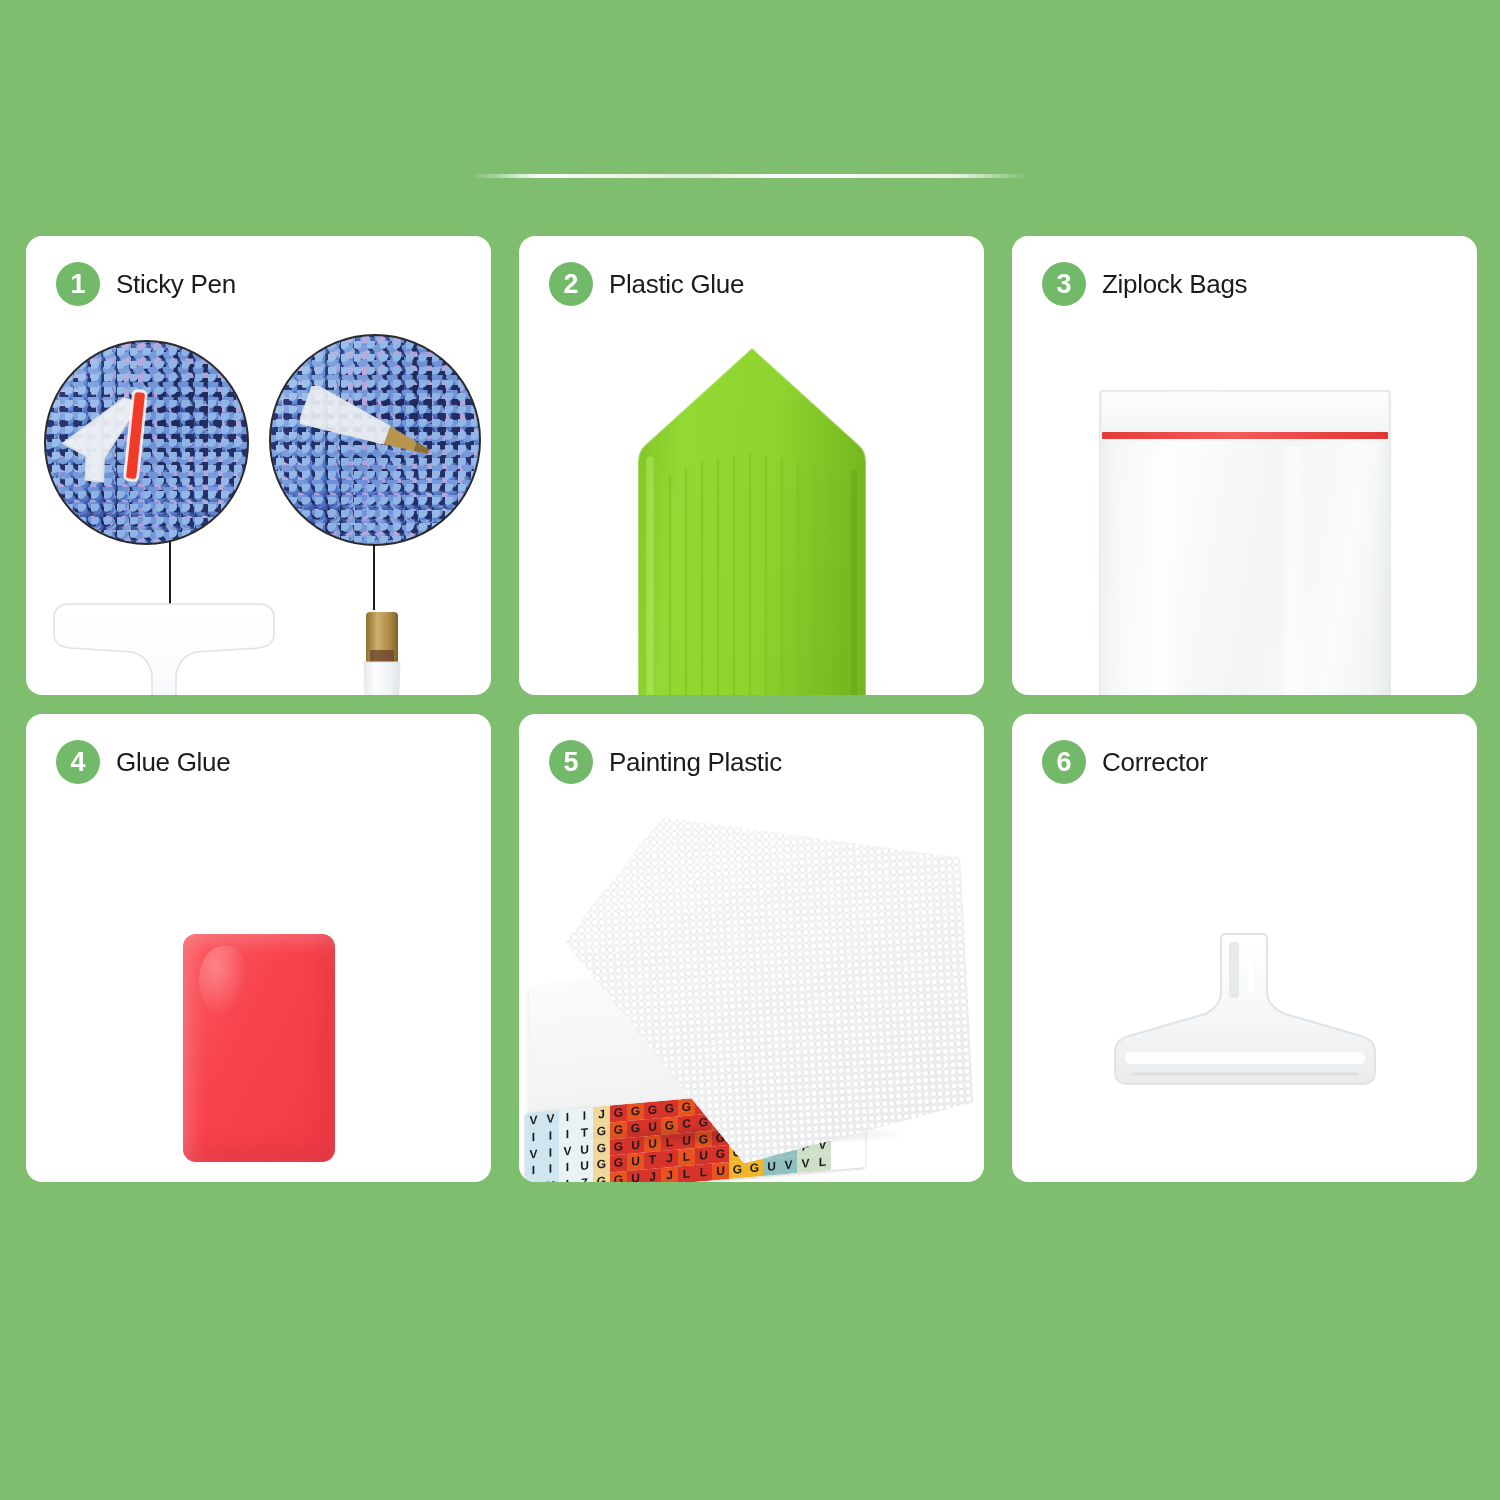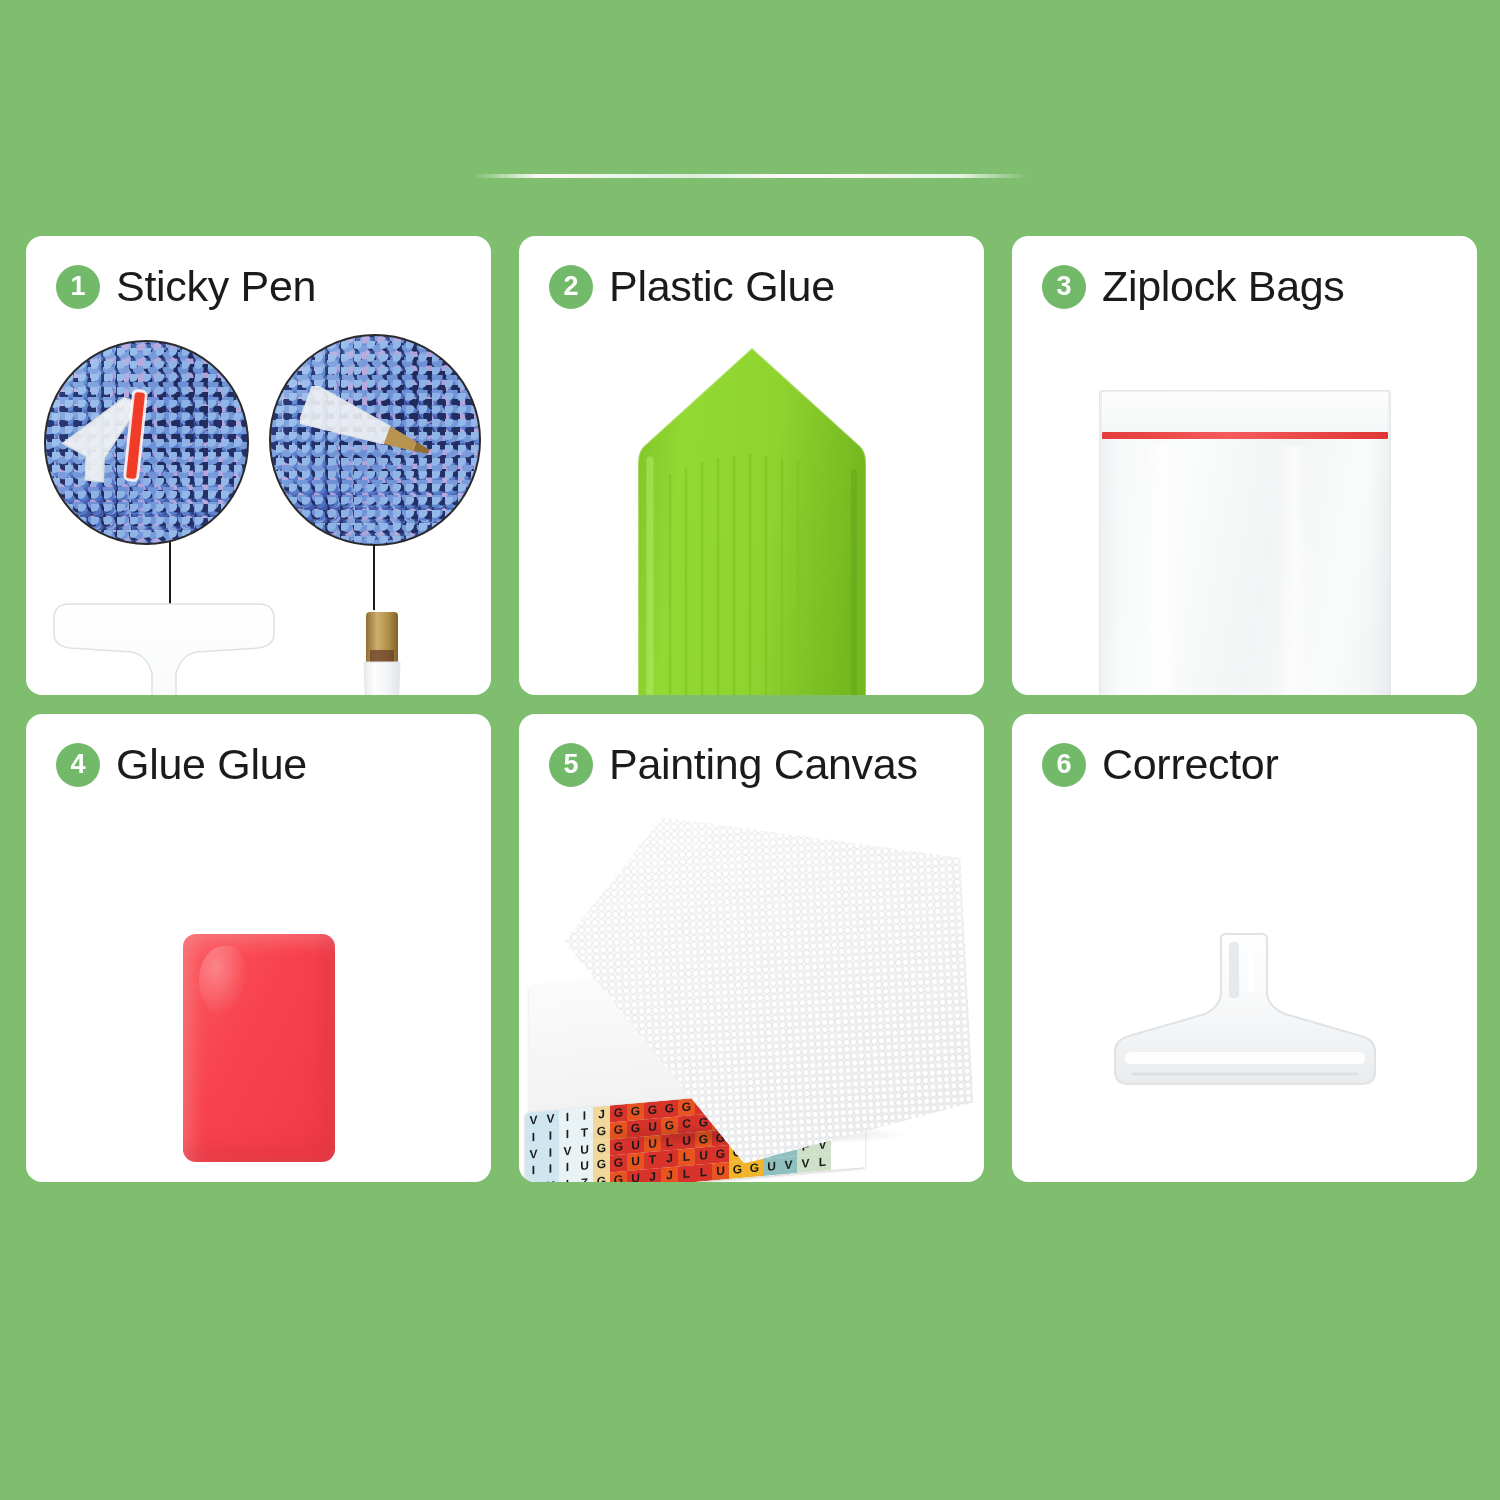--- a/index.html
+++ b/index.html
@@ -76,21 +76,21 @@
     color: #ffffff;
     font-size: 27px;
     font-weight: bold;
     display: flex;
     align-items: center;
     justify-content: center;
     line-height: 1;
     flex: none;
   }
   .card-label {
-    font-size: 43px;
+    font-size: 26px;
     color: #1b1b1b;
     font-weight: 400;
     white-space: nowrap;
     letter-spacing: -0.3px;
   }
   .card-art {
     position: absolute;
     left: 0; right: 0; top: 92px; bottom: 0;
   }
 
@@ -449,21 +449,21 @@
     <div class="card-art">
       <div id="clay">
         <div id="clay-hi"></div>
       </div>
     </div>
   </div>
 
   <div class="card">
     <div class="card-header">
       <div class="badge">5</div>
-      <div class="card-label">Painting Canvas</div>
+      <div class="card-label">Painting Plastic</div>
     </div>
     <div class="card-art" id="canvas-art">
       <div id="canvas-base"></div>
       <div id="symbol-grid">
           <div class="sym-row">
             <div class="sym-cell" style="background: rgb(207, 230, 240);">V</div>
             <div class="sym-cell" style="background: rgb(207, 230, 240);">V</div>
             <div class="sym-cell" style="background: rgb(233, 242, 245);">I</div>
             <div class="sym-cell" style="background: rgb(233, 242, 245);">I</div>
             <div class="sym-cell" style="background: rgb(242, 215, 154);">J</div>

